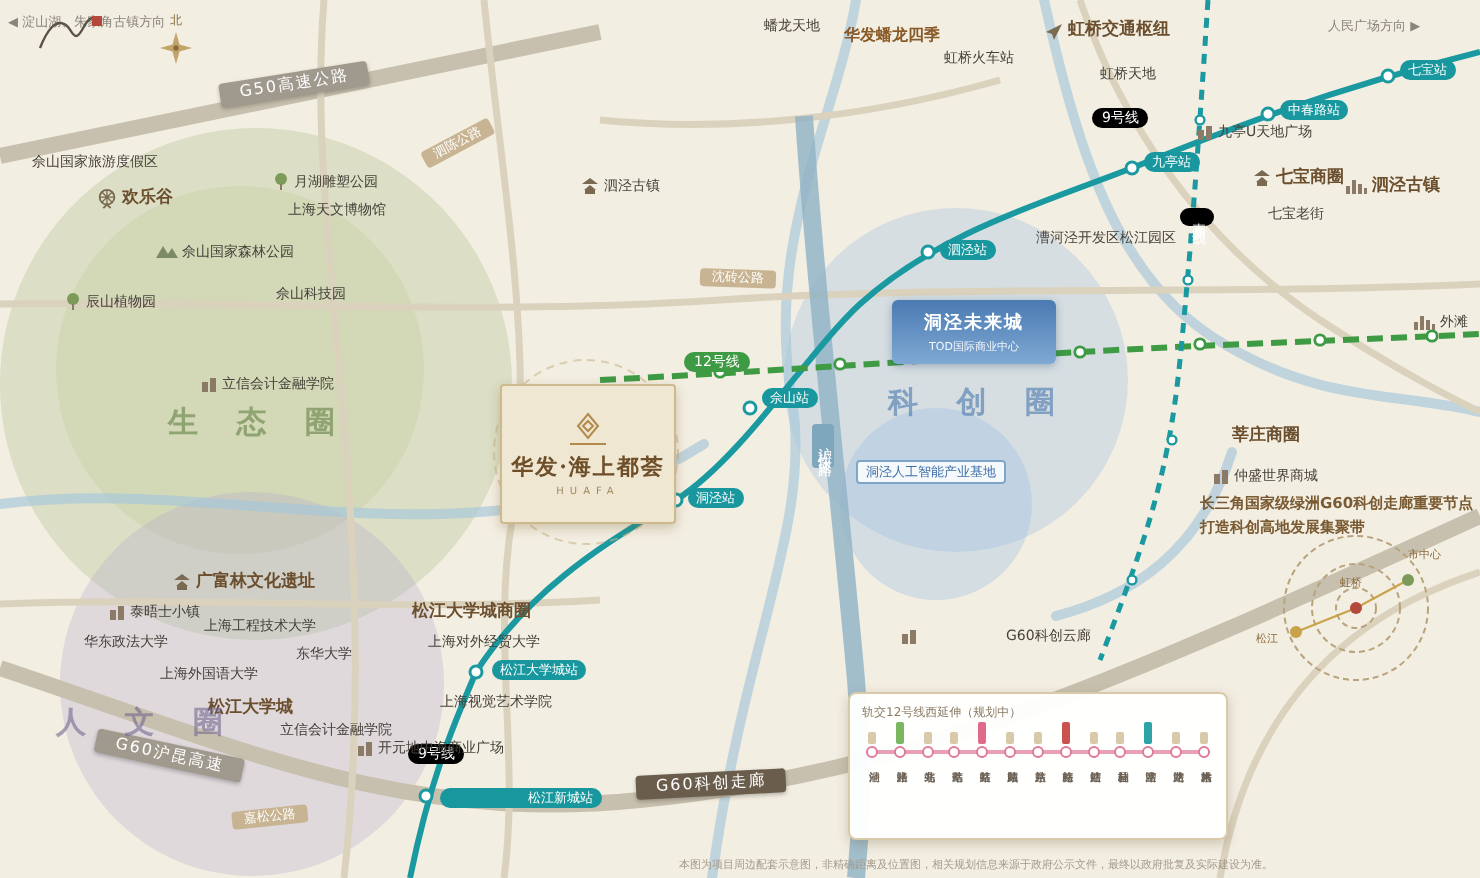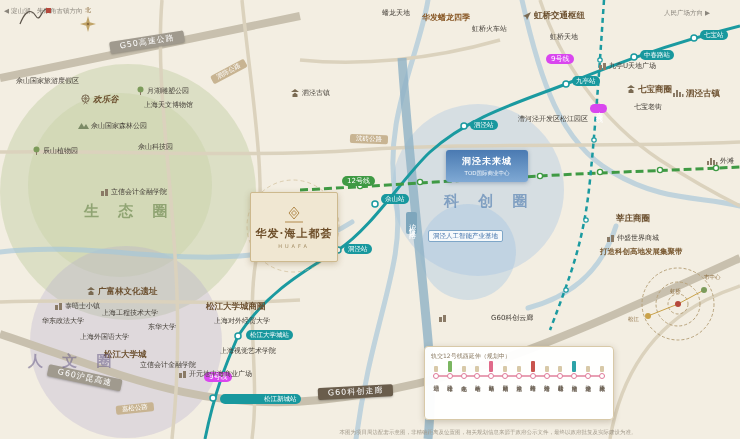--- a/index.html
+++ b/index.html
@@ -13,21 +13,21 @@
   .poi-b{font-size:8.5px;font-weight:bold;color:#6b4f2e;justify-content:space-between;}
   .poi-brand{font-size:8px;font-weight:bold;color:#8a5a28;}
   .note{font-size:6.5px;color:#8a857c;}
   .station{background:#18989e;color:#fff;padding:1.5px 4px;border-radius:7px;font-size:6.5px;}
   .ribbon{background:#a09a8e;color:#fff;padding:2px 10px;font-size:8px;letter-spacing:1px;
           border-radius:2px;box-shadow:0 1px 2px rgba(0,0,0,.25);}
   .ribbon-dark{background:#6a5d4c;color:#fff;padding:2px 10px;font-size:8px;letter-spacing:1px;
           border-radius:2px;box-shadow:0 1px 2px rgba(0,0,0,.25);}
   .ribbon-tan{background:#c8b492;color:#fff;padding:1px 6px;font-size:6.5px;border-radius:2px;}
   .ribbon-blue{background:#7ea6bc;color:#fff;padding:6px 2px;font-size:7px;border-radius:2px;}
-  .badge-teal{background:#d946ef;color:#fff;padding:1.5px 5px;border-radius:8px;font-size:7px;}
+  .badge-teal{background:#000000;color:#fff;padding:1.5px 5px;border-radius:8px;font-size:7px;}
   .badge-green{background:#3f9a44;color:#fff;padding:1.5px 5px;border-radius:8px;font-size:7px;}
   .vert{writing-mode:vertical-rl;letter-spacing:2px;}
   .zone{font-size:15px;font-weight:bold;letter-spacing:7px;opacity:.55;z-index:2;}
   .z-green{color:#5a7a3c;} .z-blue{color:#3c6ea8;} .z-purple{color:#6a5f8a;}
   .poi-outline{border:1px solid #7ea6c8;background:rgba(255,255,255,.85);color:#3c6ea8;
           padding:1.5px 4px;font-size:6.5px;border-radius:2px;justify-content:flex-end;}
   .pi{display:inline-flex;align-items:center;}
   .prop{position:absolute;left:250px;top:192px;width:86px;height:68px;z-index:6;
         background:#f0e7d2;border:1px solid #cdb98e;border-radius:2px;
         box-shadow:0 2px 6px rgba(120,90,40,.3);display:flex;flex-direction:column;
@@ -176,21 +176,21 @@
       </div>
       <div class="poi zone z-green" style="left: 84px; top: 204px;">
         <span>生 态 圈</span>
       </div>
       <div class="poi zone z-purple" style="left: 28px; top: 354px;">
         <span>人 文 圈</span>
       </div>
       <div class="poi zone z-blue" style="left: 444px; top: 194px;">
         <span>科 创 圈</span>
       </div>
-      <div class="poi poi-b" style="left: 80px; top: 94px; font-style: italic;">
+      <div class="poi poi-b" style="left: 48px; top: 94px;">
         <span class="pi">
           <svg width="11" height="11" viewBox="0 0 12 12">
             <circle cx="6" cy="5" r="4" fill="none" stroke="#7a6a52"></circle>
             <path d="M6 1v8M2 5h8M3.2 2.2l5.6 5.6M8.8 2.2L3.2 7.8" stroke="#7a6a52" stroke-width=".7"></path>
             <path d="M4 11l2-2 2 2" fill="none" stroke="#7a6a52"></path>
           </svg>
         </span>
         <span>欢乐谷</span>
       </div>
       <div class="poi poi" style="left: 136px; top: 86px;">
@@ -309,21 +309,21 @@
           </svg>
         </span>
         <span>仲盛世界商城</span>
       </div>
       <div class="poi poi" style="left: 518px; top: 116px;">
         <span>漕河泾开发区松江园区</span>
       </div>
       <div class="poi poi-outline" style="left: 428px; top: 230px;">
         <span>洞泾人工智能产业基地</span>
       </div>
-      <div class="poi poi" style="left: 438px; top: 314px; gap: 44px;">
+      <div class="poi poi" style="left: 450px; top: 314px; gap: 44px;">
         <span class="pi">
           <svg width="9" height="9" viewBox="0 0 9 9">
             <path d="M1 8V3h3v5zm4 0V1h3v7z" fill="#8a7a66"></path>
           </svg>
         </span>
         <span>G60科创云廊</span>
       </div>
       <div class="poi poi-b" style="left: 86px; top: 286px;">
         <span class="pi">
           <svg width="10" height="10" viewBox="0 0 10 10">
@@ -427,20 +427,21 @@
     <div class="prop-name">华发·海上都荟</div>
     <div class="prop-en">HUAFA</div>
   </div>
 
   <div class="tod">
     <div class="tod-t">洞泾未来城</div>
     <div class="tod-s">TOD国际商业中心</div>
   </div>
 
   <div class="panel-title">
+    <div>长三角国家级绿洲G60科创走廊重要节点</div>
     <div>打造科创高地发展集聚带</div>
   </div>
 
   <div class="ringmap">
     <svg width="120" height="84" viewBox="0 0 120 84">
       <g fill="none" stroke="#b8a37c" stroke-dasharray="3 2">
         <circle cx="60" cy="42" r="36"></circle>
           <circle cx="60" cy="42" r="22"></circle>
           <circle cx="60" cy="42" r="10"></circle>
       </g>

